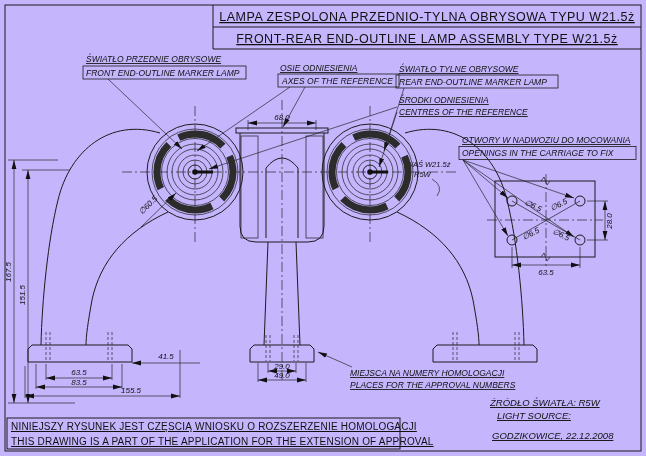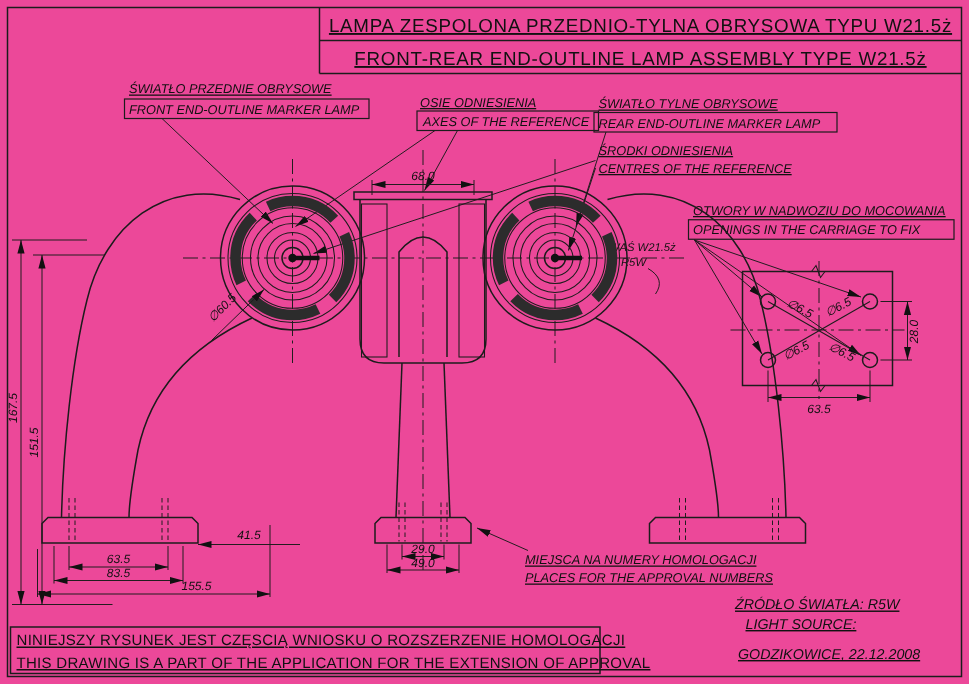--- a/index.html
+++ b/index.html
@@ -1,16 +1,16 @@
 <!DOCTYPE html>
 <html><head>
 <meta charset="utf-8">
 <style>
   html,body{margin:0;padding:0;background:#e8e8e8;}
-  #page{position:relative;width:646px;height:456px;background:#ec4899;
+  #page{position:relative;width:646px;height:456px;background:#c4b5fd;
         font-family:"Liberation Sans",sans-serif;overflow:hidden;}
   svg{display:block}
   svg text{fill:#111;font-family:"Liberation Sans",sans-serif;}
   .ln{stroke:#1c1c1c;stroke-width:1;fill:none;}
   .thin{stroke:#1c1c1c;stroke-width:.7;fill:none;}
   .cl{stroke:#1c1c1c;stroke-width:.65;fill:none;stroke-dasharray:10 3 2 3;}
   .hid{stroke:#1c1c1c;stroke-width:.65;fill:none;stroke-dasharray:3 2;}
   .dim{stroke:#1c1c1c;stroke-width:.65;fill:none;}
   .ldr{stroke:#1c1c1c;stroke-width:.65;fill:none;}
   .box{stroke:#1c1c1c;stroke-width:.8;fill:none;}

